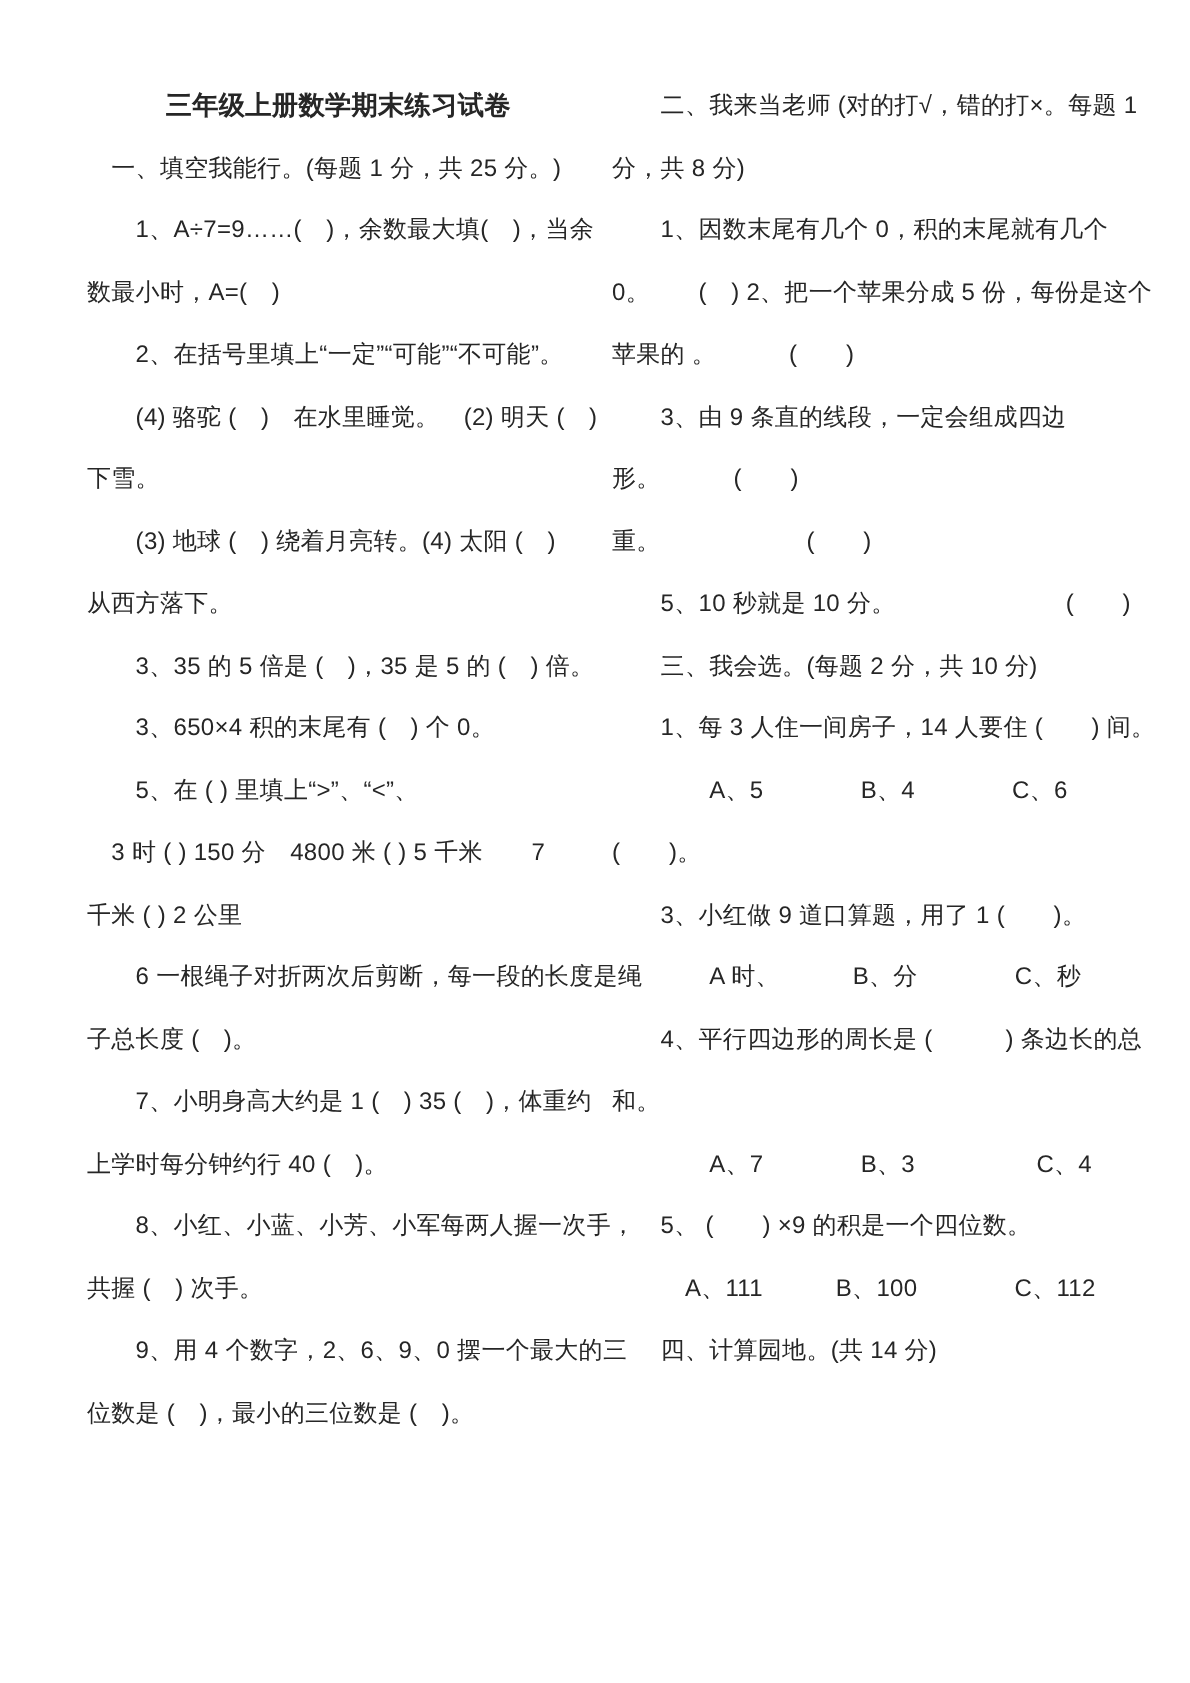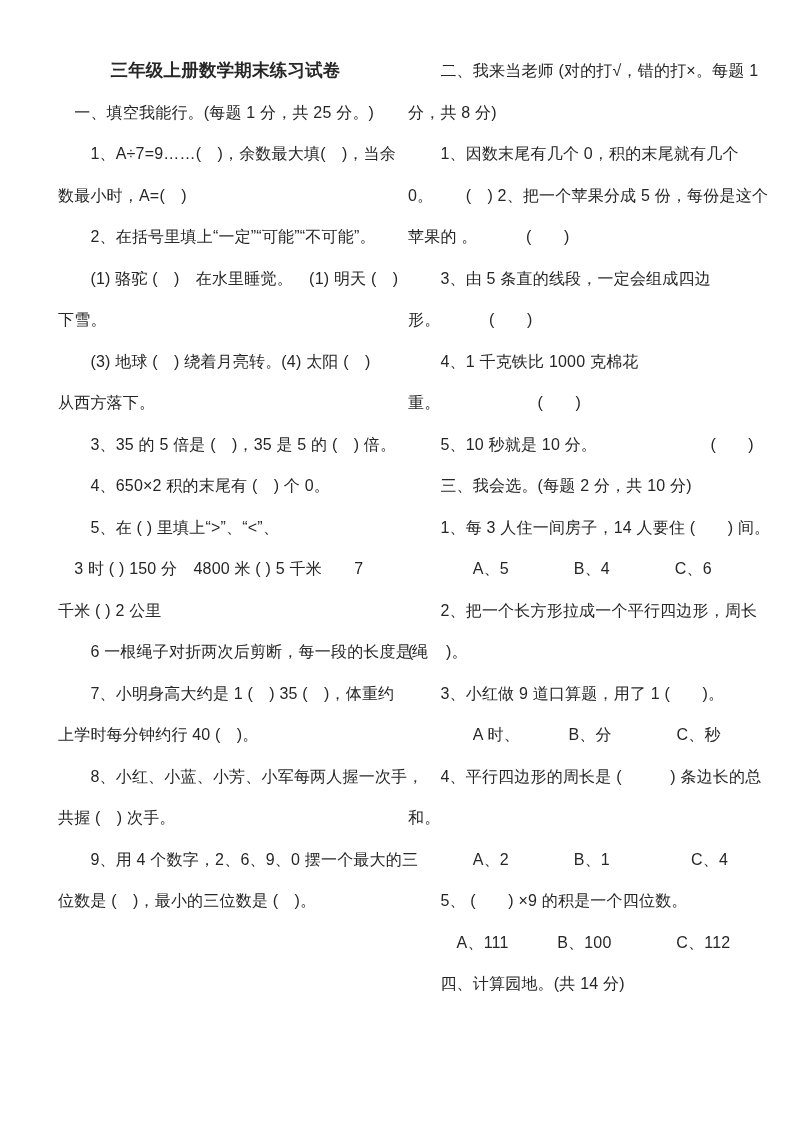--- a/index.html
+++ b/index.html
@@ -42,55 +42,54 @@
 </head>
 <body>
 
 <div class="page">
   <div class="col col-left">
       <div class="line title">三年级上册数学期末练习试卷</div>
       <div class="line">　一、填空我能行。(每题 1 分，共 25 分。)</div>
       <div class="line">　　1、A÷7=9……(　)，余数最大填(　)，当余</div>
       <div class="line">数最小时，A=(　)</div>
       <div class="line">　　2、在括号里填上“一定”“可能”“不可能”。</div>
-      <div class="line">　　(1) 骆驼 (　)　在水里睡觉。　(1) 明天 (　)</div>
+      <div class="line">　　(4) 骆驼 (　)　在水里睡觉。　(2) 明天 (　)</div>
       <div class="line">下雪。</div>
       <div class="line">　　(3) 地球 (　) 绕着月亮转。(4) 太阳 (　)</div>
       <div class="line">从西方落下。</div>
       <div class="line">　　3、35 的 5 倍是 (　)，35 是 5 的 (　) 倍。</div>
-      <div class="line">　　4、650×2 积的末尾有 (　) 个 0。</div>
+      <div class="line">　　3、650×4 积的末尾有 (　) 个 0。</div>
       <div class="line">　　5、在 ( ) 里填上“&gt;”、“&lt;”、</div>
       <div class="line">　3 时 ( ) 150 分　4800 米 ( ) 5 千米　　7</div>
       <div class="line">千米 ( ) 2 公里</div>
       <div class="line">　　6 一根绳子对折两次后剪断，每一段的长度是绳</div>
+      <div class="line">子总长度 (　)。</div>
       <div class="line">　　7、小明身高大约是 1 (　) 35 (　)，体重约</div>
       <div class="line">上学时每分钟约行 40 (　)。</div>
       <div class="line">　　8、小红、小蓝、小芳、小军每两人握一次手，</div>
       <div class="line">共握 (　) 次手。</div>
       <div class="line">　　9、用 4 个数字，2、6、9、0 摆一个最大的三</div>
       <div class="line">位数是 (　)，最小的三位数是 (　)。</div>
     </div>
   <div class="col col-right">
       <div class="line">　　二、我来当老师 (对的打√，错的打×。每题 1</div>
       <div class="line">分，共 8 分)</div>
       <div class="line">　　1、因数末尾有几个 0，积的末尾就有几个</div>
       <div class="line">0。　　(　) 2、把一个苹果分成 5 份，每份是这个</div>
       <div class="line">苹果的 。　　　(　　)</div>
-      <div class="line">　　3、由 5 条直的线段，一定会组成四边</div>
+      <div class="line">　　3、由 9 条直的线段，一定会组成四边</div>
       <div class="line">形。　　　(　　)</div>
-      <div class="line">　　4、1 千克铁比 1000 克棉花</div>
       <div class="line">重。　　　　　　(　　)</div>
       <div class="line">　　5、10 秒就是 10 分。　　　　　　　(　　)</div>
       <div class="line">　　三、我会选。(每题 2 分，共 10 分)</div>
       <div class="line">　　1、每 3 人住一间房子，14 人要住 (　　) 间。</div>
       <div class="line">　　　　A、5　　　　B、4　　　　C、6</div>
-      <div class="line">　　2、把一个长方形拉成一个平行四边形，周长</div>
       <div class="line">(　　)。</div>
       <div class="line">　　3、小红做 9 道口算题，用了 1 (　　)。</div>
       <div class="line">　　　　A 时、　　　B、分　　　　C、秒</div>
       <div class="line">　　4、平行四边形的周长是 (　　　) 条边长的总</div>
       <div class="line">和。</div>
-      <div class="line">　　　　A、2　　　　B、1　　　　　C、4</div>
+      <div class="line">　　　　A、7　　　　B、3　　　　　C、4</div>
       <div class="line">　　5、 (　　) ×9 的积是一个四位数。</div>
       <div class="line">　　　A、111　　　B、100　　　　C、112</div>
       <div class="line">　　四、计算园地。(共 14 分)</div>
     </div>
 </div>
 
 </body></html>

